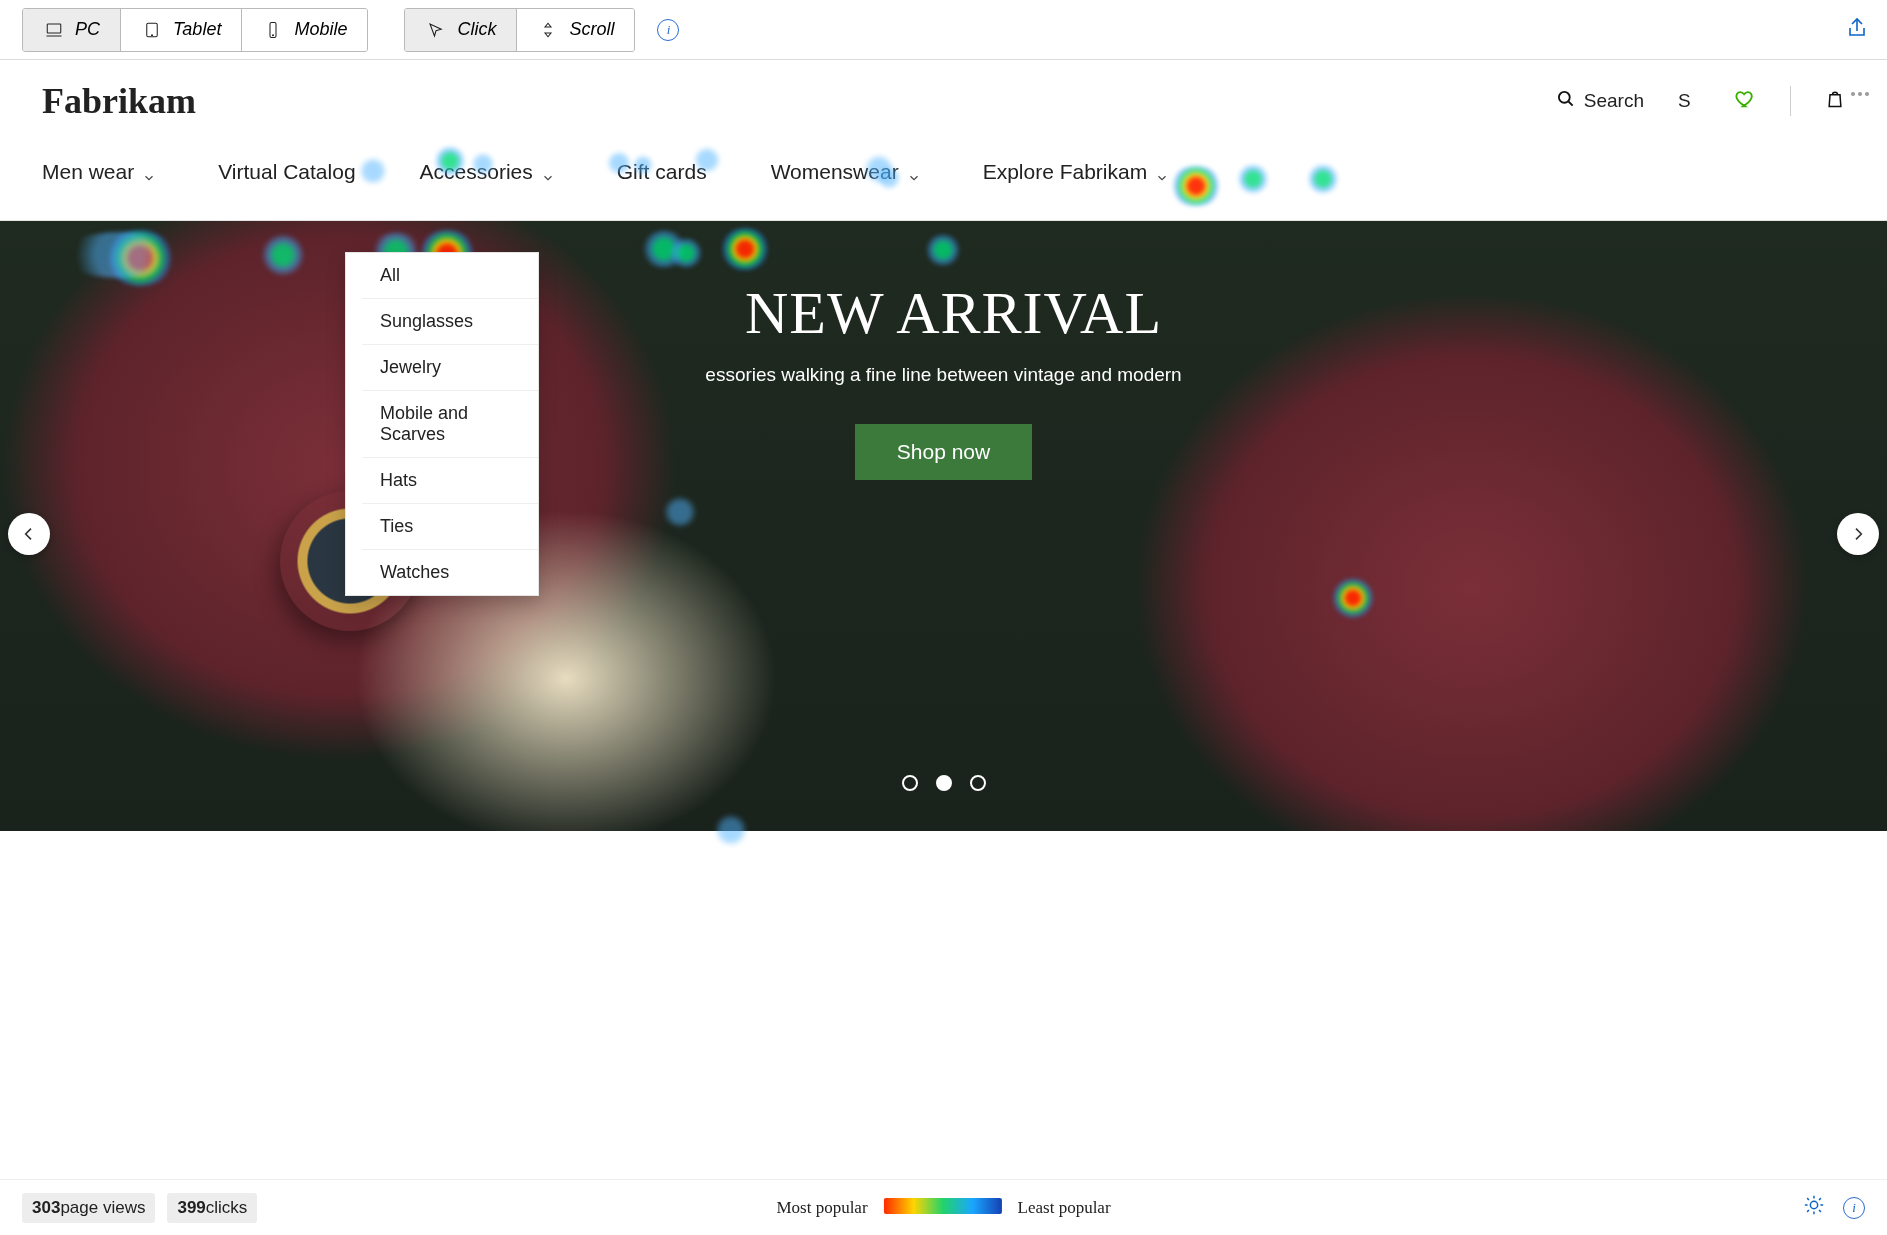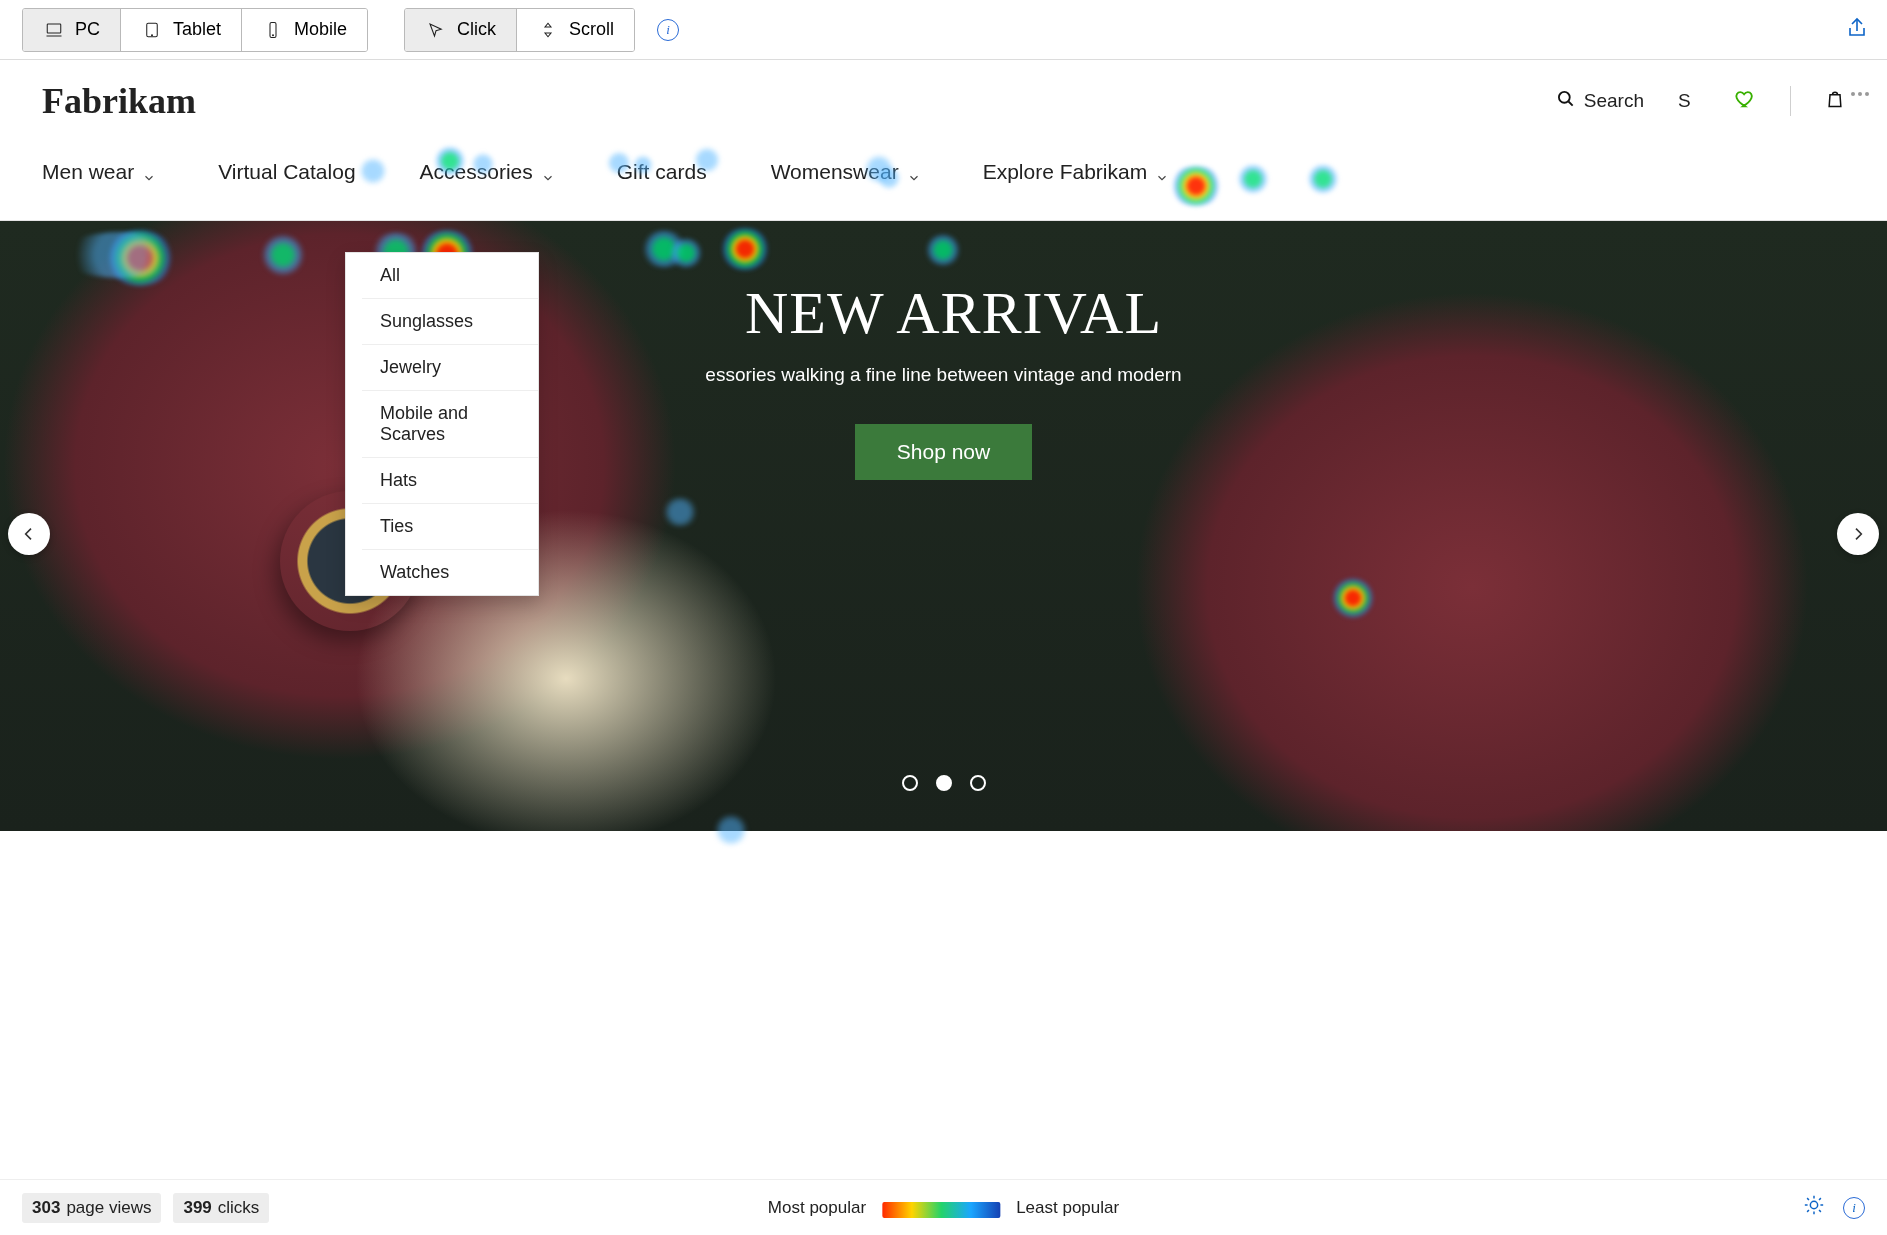--- a/index.html
+++ b/index.html
@@ -9,21 +9,21 @@
   
   .toolbar {
     display:flex; align-items:center; height:60px; padding:0 18px 0 22px;
     border-bottom:1px solid #dcdcdc;
   }
   .seg-group {
     display:flex; border:1px solid #b9b9b9; border-radius:3px; overflow:hidden;
   }
   .seg-btn {
     display:flex; align-items:center; gap:10px; padding:0 20px; height:42px;
-    font-size:18px; background:#fff; cursor:pointer; border:none;
+    font-size:18px; background:#fff; cursor:pointer; border:none;font-style:italic;
   }
   .seg-btn + .seg-btn { border-left:1px solid #b9b9b9; }
   .seg-btn.active { background:#ececec; }
   .seg-btn .ic { width:22px; height:18px; display:inline-flex; align-items:center; justify-content:center; }
   .seg-btn .ic svg { display:block; }
   .toolbar-gap { width:36px; }
   .info-ic { margin-left:22px; width:22px; height:22px; border:1.5px solid #2a6bd6; border-radius:50%; color:#2a6bd6; font-size:13px; font-style:italic; display:flex; align-items:center; justify-content:center; font-family:Georgia, serif; }
   .toolbar-spacer { flex:1; }
   .share-ic svg { stroke:#0d64c7; }
 
@@ -100,26 +100,26 @@
   .h-warm{ background:radial-gradient(circle, rgba(0,220,120,.8) 0 28%, rgba(60,170,255,.55) 48%, transparent 70%); }
   .h-cool{ background:radial-gradient(circle, rgba(80,180,255,.5) 0 38%, transparent 68%); }
 
   
   .footer {
     position:absolute; bottom:0; left:0; right:0; height:56px;
     display:flex; align-items:center; padding:0 22px; background:#fff;
     border-top:1px solid #eee; font-size:17px;
   }
   .pill {
-    background:#ededed; border-radius:3px; padding:5px 10px; display:inline-flex; align-items:baseline; gap:6px;
+    background:#ededed; border-radius:3px; padding:5px 10px; display:inline-flex; align-items:baseline; 
     margin-right:12px;
   }
   .pill b { font-weight:700; }
   .footer-spacer { flex:1; }
-  .legend { display:flex; align-items:flex-end; gap:16px; position:absolute; left:50%; transform:translateX(-50%); }
+  .legend { display:flex; align-items:flex-start; gap:16px; position:absolute; left:50%; transform:translateX(-50%);font-family:Liberation Serif, serif; }
   .spectrum { width:118px; height:16px; background:linear-gradient(90deg, #ff2a00, #ffd400, #23d36a, #1aa6ff, #1441b3); border-radius:2px; }
   .ft-ic { color:#0d64c7; }
 </style>
 </head>
 <body>
 
 <div class="toolbar">
   <div class="seg-group" id="device-group">
       <button class="seg-btn active">
         <span class="ic">

